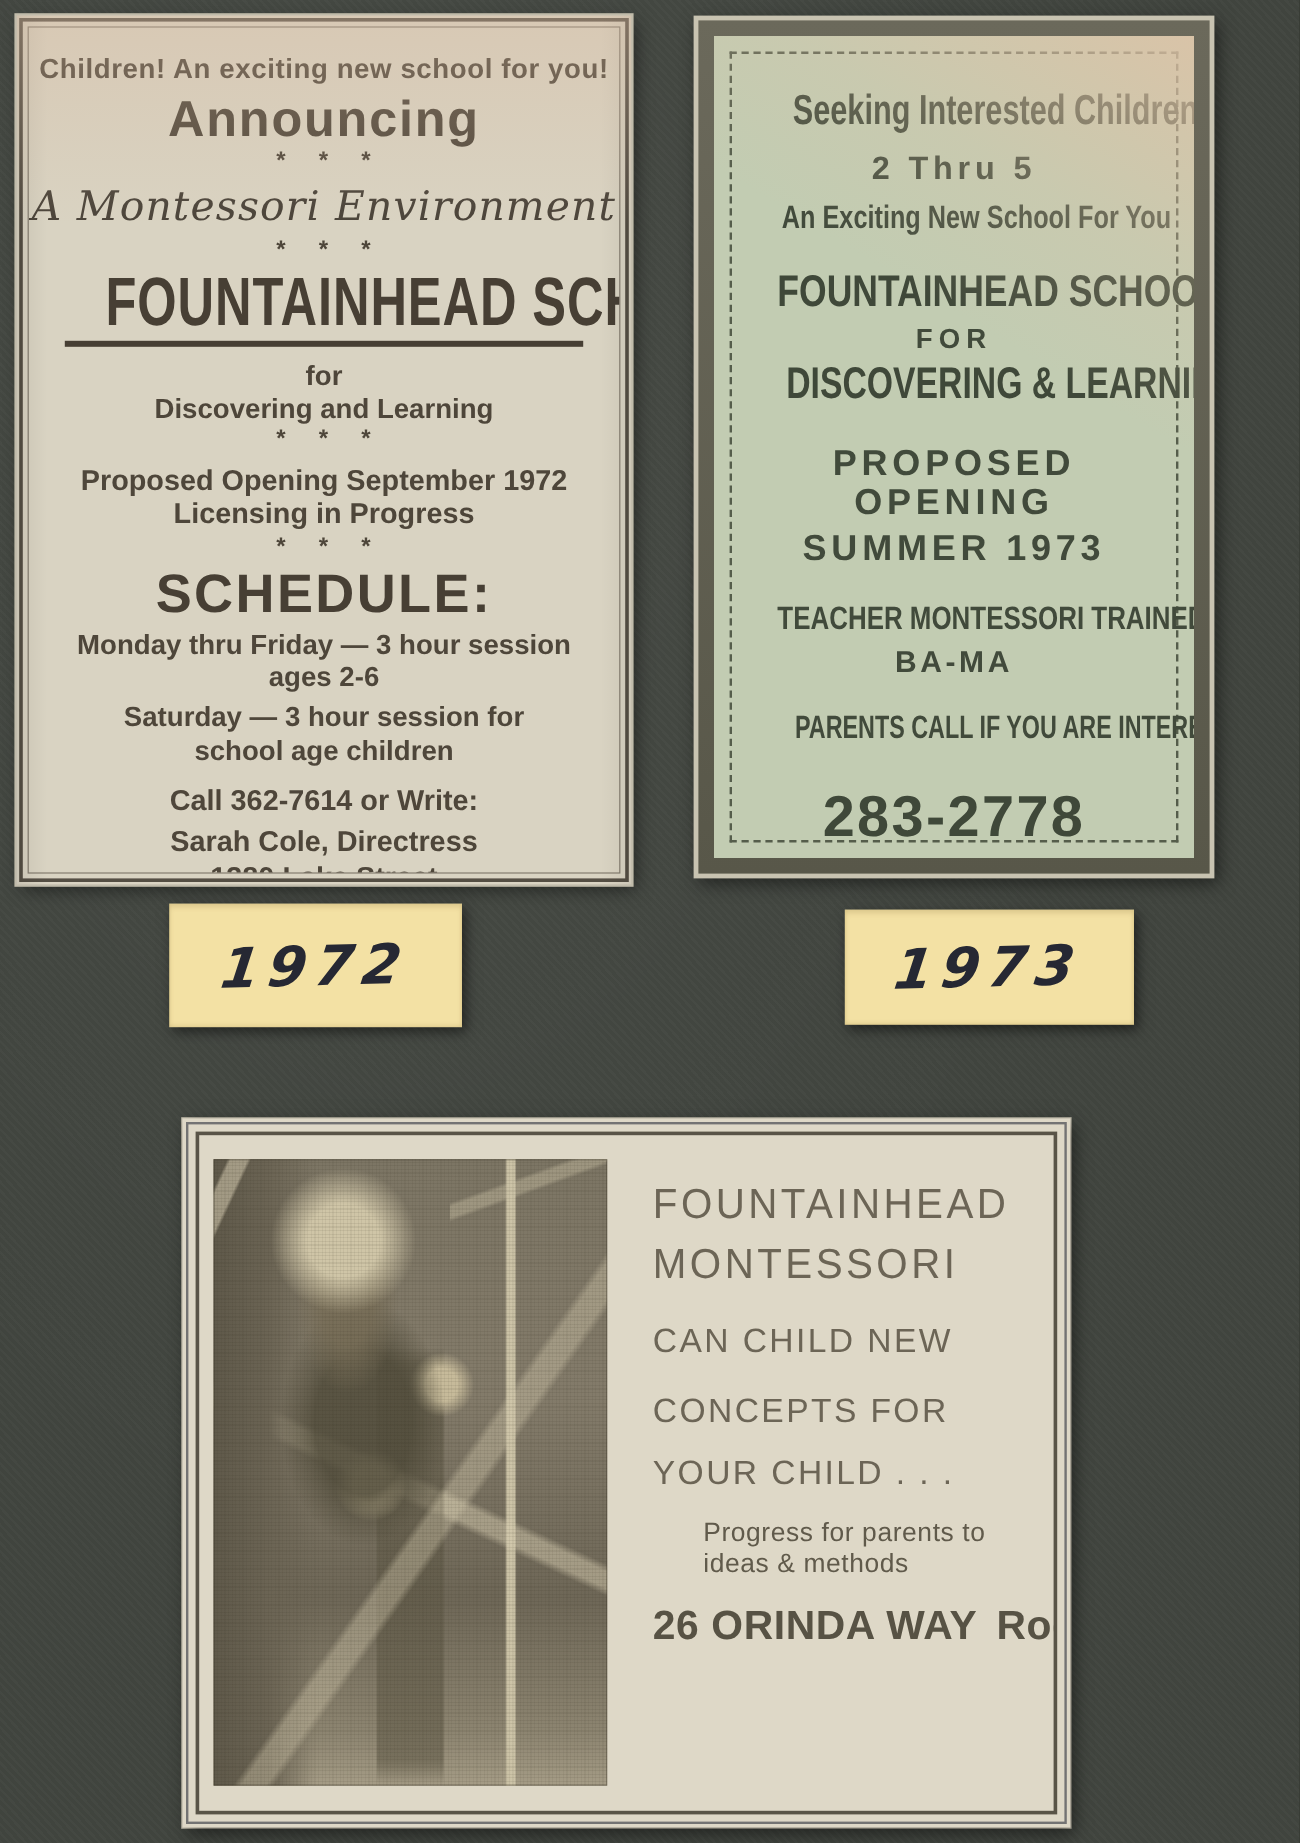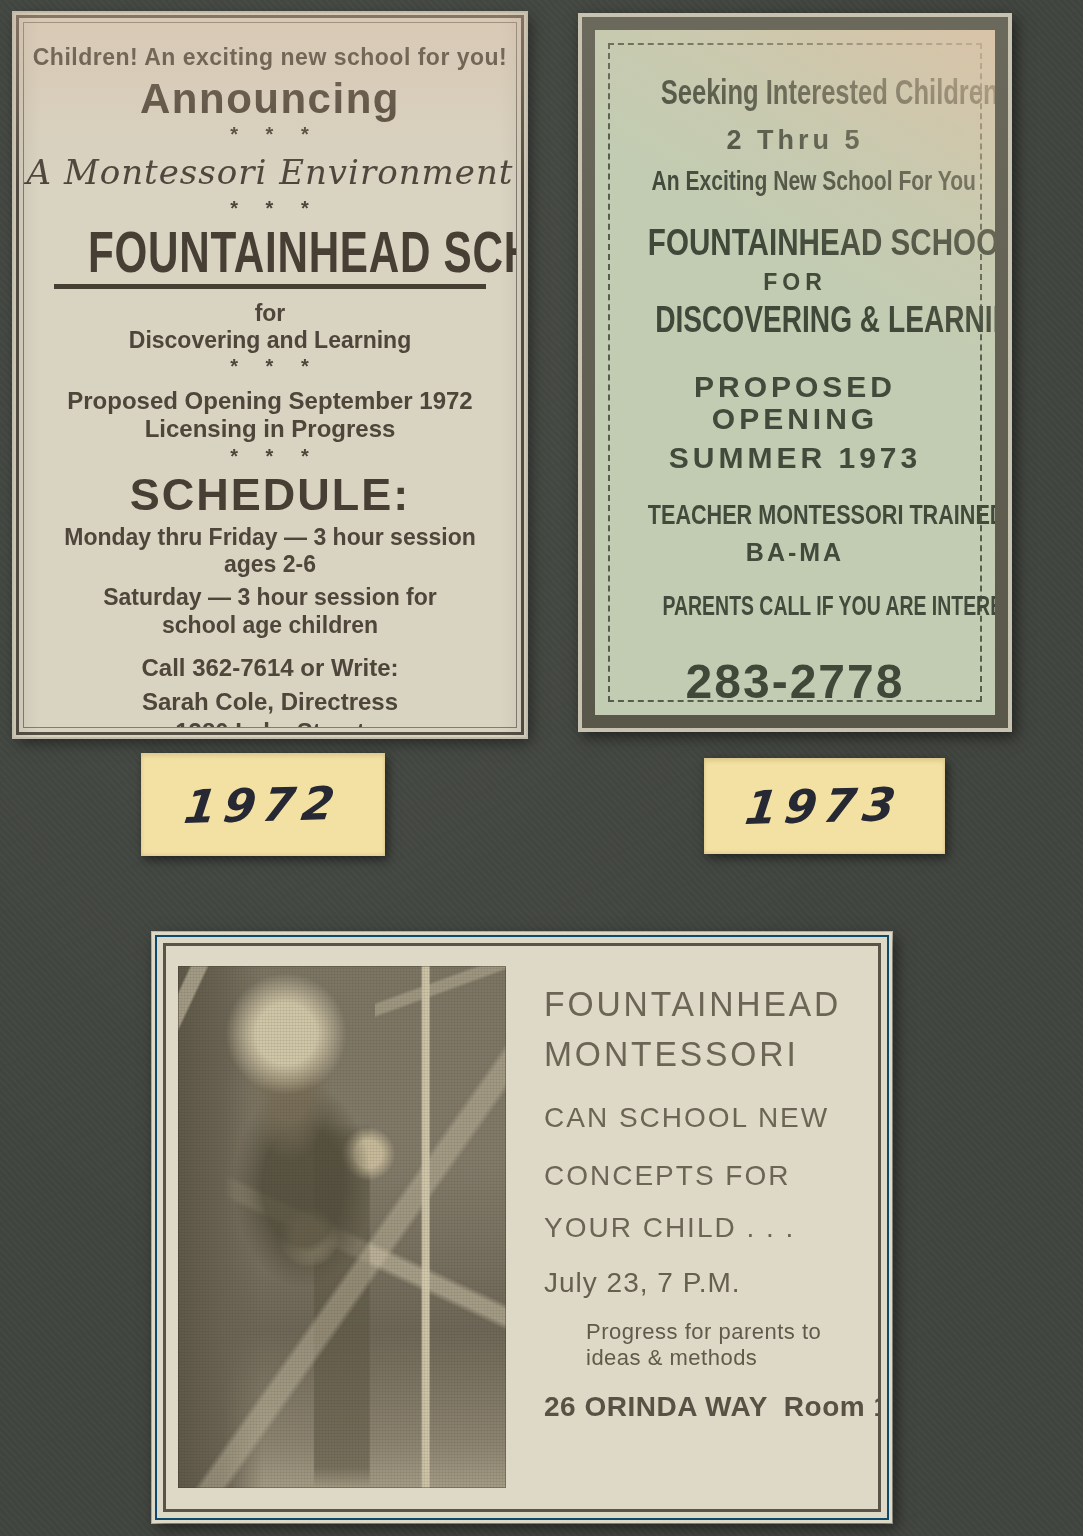--- a/index.html
+++ b/index.html
@@ -94,21 +94,21 @@
     font-size:46px;letter-spacing:7px;color:#262833;
     transform:skewX(-9deg) rotate(-1.5deg);
   }
 
   
   .ad3{
     position:absolute;left:152px;top:932px;width:740px;height:591px;
     background:#ded8c7;
     box-shadow:4px 5px 14px rgba(0,0,0,.5), 0 0 0 1px #c6c1b0;
   }
-  .ad3-outer{position:absolute;inset:3px;border:2px solid #0c4a6e;}
+  .ad3-outer{position:absolute;inset:3px;border:2px solid #737373;}
   .ad3-inner{position:absolute;inset:6px;border:3px solid #595447;overflow:hidden;}
   .ad3-photo{
     position:absolute;left:12px;top:20px;width:328px;height:522px;
     background:
       repeating-linear-gradient(0deg, rgba(40,35,20,.08) 0 1px, rgba(0,0,0,0) 1px 3px),
       repeating-linear-gradient(90deg, rgba(40,35,20,.06) 0 1px, rgba(0,0,0,0) 1px 3px),
       linear-gradient(115deg, rgba(0,0,0,0) 2%, rgba(215,205,178,.55) 2.5%, rgba(215,205,178,.55) 5%, rgba(0,0,0,0) 5.5%),
       linear-gradient(125deg, rgba(0,0,0,0) 55%, rgba(210,200,172,.4) 56%, rgba(210,200,172,.4) 59%, rgba(0,0,0,0) 60%),
       radial-gradient(circle at 33% 13%, #cfc5a7 0 6%, rgba(207,197,167,0) 12%),
       radial-gradient(ellipse at 34% 22%, rgba(120,110,88,.9) 0 7%, rgba(120,110,88,0) 14%),
@@ -126,21 +126,21 @@
   }
   .ad3-col{
     position:absolute;left:378px;top:14px;width:336px;color:#6c6556;
   }
   .a3-title{font-size:35px;letter-spacing:3px;line-height:1;margin-top:26px;white-space:nowrap;transform:scaleX(.96);transform-origin:0 50%;}
   .a3-title2{margin-top:15px;}
   .a3-body{font-size:28px;letter-spacing:2px;line-height:1;white-space:nowrap;}
   .a3-b1{margin-top:33px;} .a3-b2{margin-top:30px;} .a3-b3{margin-top:24px;}
   .a3-date{font-size:28px;letter-spacing:1px;margin-top:27px;line-height:1;color:#665f50;}
   .a3-seminar{font-size:22px;letter-spacing:.5px;line-height:1.18;margin-top:22px;padding-left:42px;color:#605a4b;}
-  .a3-addr-row{display:flex;justify-content:space-between;margin-top:20px;font-size:28px;font-weight:bold;color:#575244;letter-spacing:.5px;white-space:nowrap;gap:16px;}
+  .a3-addr-row{display:flex;justify-content:space-between;margin-top:20px;font-size:34px;font-weight:bold;color:#575244;letter-spacing:.5px;white-space:nowrap;gap:16px;}
   .a3-room{margin-right:2px;}
   .a3-city-row{display:flex;justify-content:flex-end;align-items:center;margin-top:2px;color:#575244;}
   .a3-city{font-size:26px;font-weight:bold;letter-spacing:1px;margin-right:38px;}
   .a3-phones{font-size:24px;font-weight:bold;line-height:1.12;text-align:left;}
 </style>
 </head>
 <body>
 
 <div class="board">
 
@@ -202,24 +202,23 @@
     <span class="yr">1973</span>
   </div>
 
   <section class="ad3">
     <div class="ad3-outer">
       <div class="ad3-inner">
         <div class="ad3-photo"></div>
         <div class="ad3-col">
           <div class="a3-title">FOUNTAINHEAD</div>
           <div class="a3-title a3-title2">MONTESSORI</div>
-          <div class="a3-body a3-b1">CAN SCHOOL NEW</div>
+          <div class="a3-body a3-b1">CAN CHILD NEW</div>
           <div class="a3-body a3-b2">CONCEPTS FOR</div>
           <div class="a3-body a3-b3">YOUR CHILD . . .</div>
-          <div class="a3-date">July 23, 7 P.M.</div>
           <div class="a3-seminar">
             <div>Progress for parents to</div>
             <div>ideas &amp; methods</div>
           </div>
           <div class="a3-addr-row">
             <span>26 ORINDA WAY</span>
             <span class="a3-room">Room 17</span>
           </div>
         </div>
       </div>

